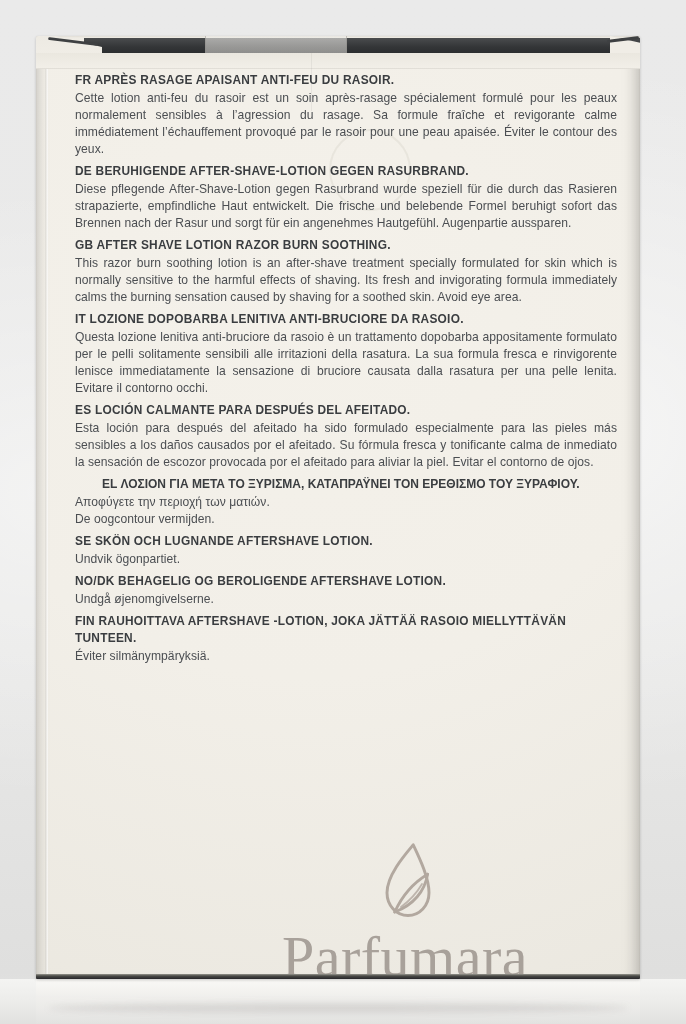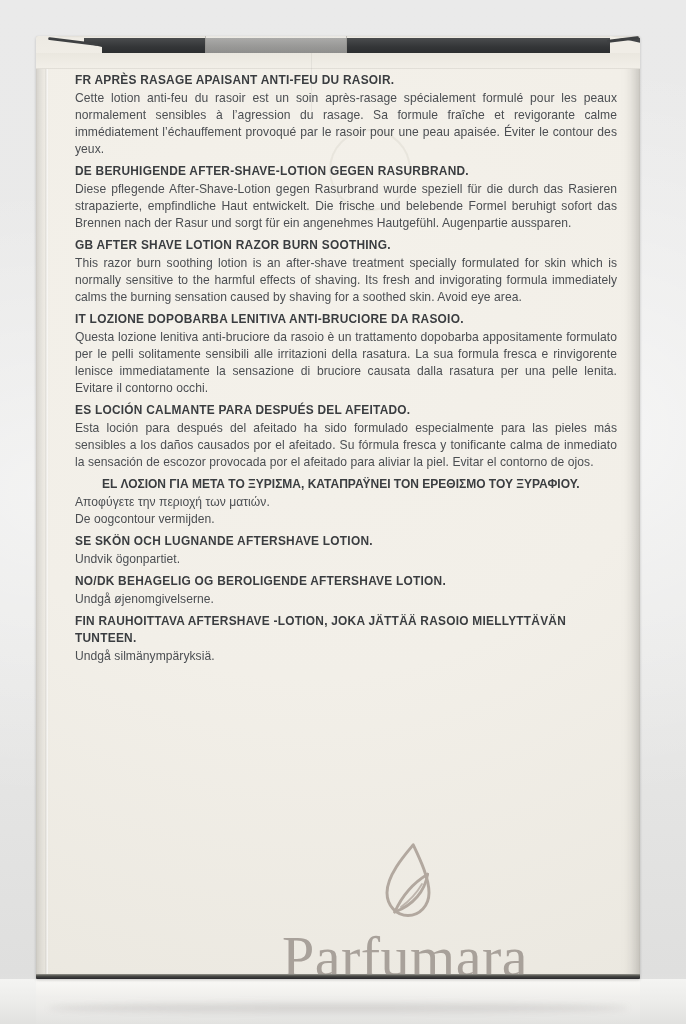--- a/index.html
+++ b/index.html
@@ -123,21 +123,21 @@
       <p class="sec-p">Undvik ögonpartiet.</p>
     </section>
 
     <section>
       <h2 class="sec-h">NO/DK BEHAGELIG OG BEROLIGENDE AFTERSHAVE LOTION.</h2>
       <p class="sec-p">Undgå øjenomgivelserne.</p>
     </section>
 
     <section>
       <h2 class="sec-h">FIN RAUHOITTAVA AFTERSHAVE -LOTION, JOKA JÄTTÄÄ RASOIO MIELLYTTÄVÄN TUNTEEN.</h2>
-      <p class="sec-p">Undgå silmänympäryksiä.</p>
+      <p class="sec-p">Éviter silmänympäryksiä.</p>
     </section>
 
   </div>
 
   <svg class="brand-logo" viewBox="0 0 100 110" fill="none" stroke="#b2a89f" stroke-linecap="round" stroke-linejoin="round">
     <path d="M57.5 4 C44 20 20 48 20 72.5 C20 91 33.5 105 50 105 C66.5 105 80 91 80 72.5 C80 52 68 26 57.5 4 Z" stroke-width="4.2"></path>
     <path d="M31 100 C58 90 74 70 78 46" stroke-width="4"></path>
     <path d="M31 100 C42 76 58 58 78 46" stroke-width="4"></path>
     <path d="M40 93 C52 84 63 72 70 60" stroke-width="2.6" opacity="0.8"></path>
   </svg>

